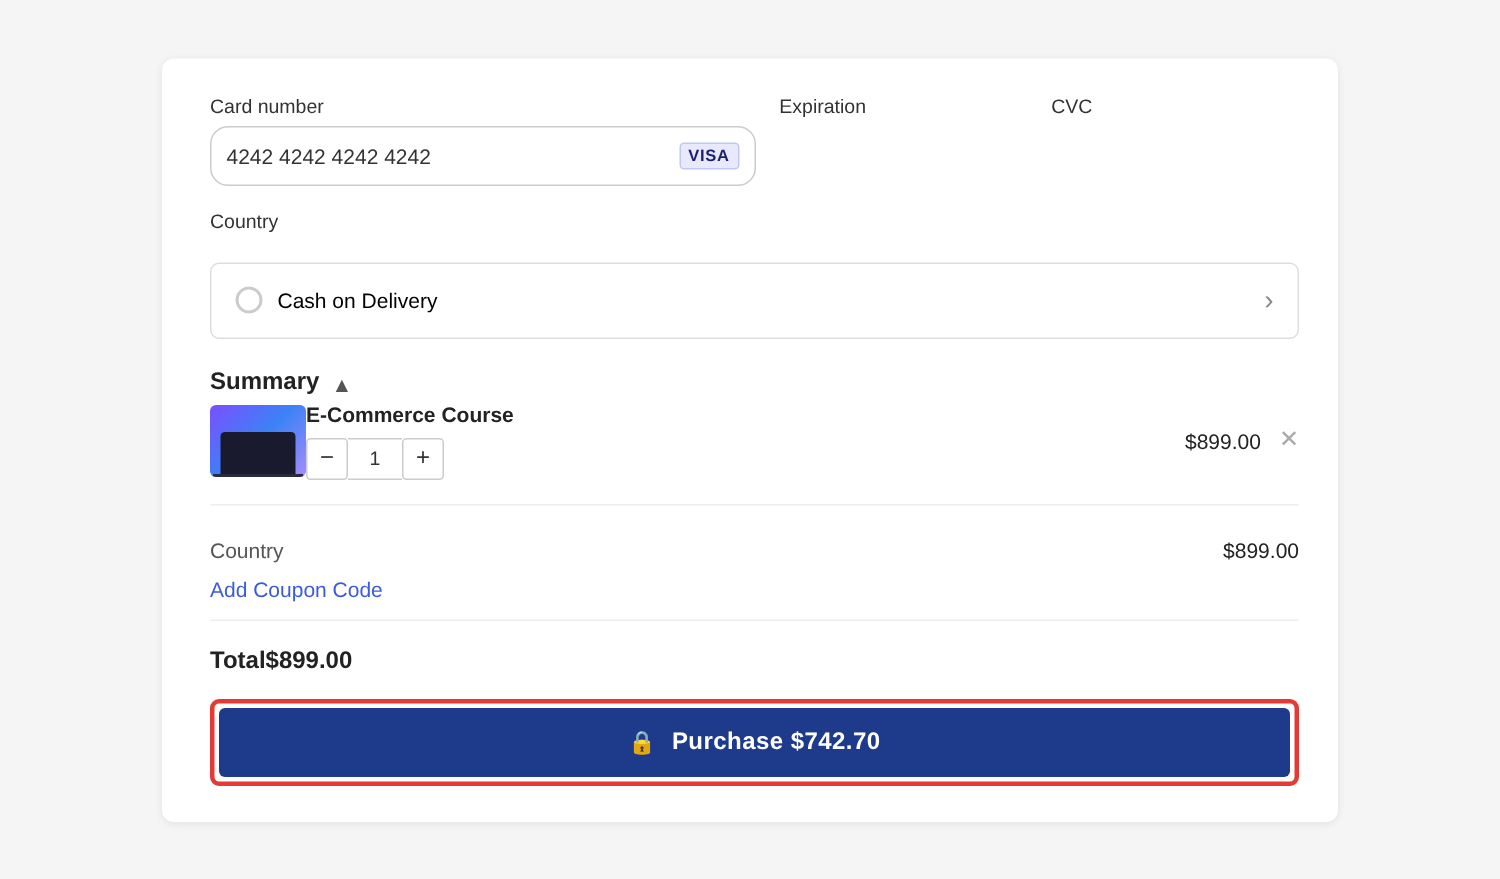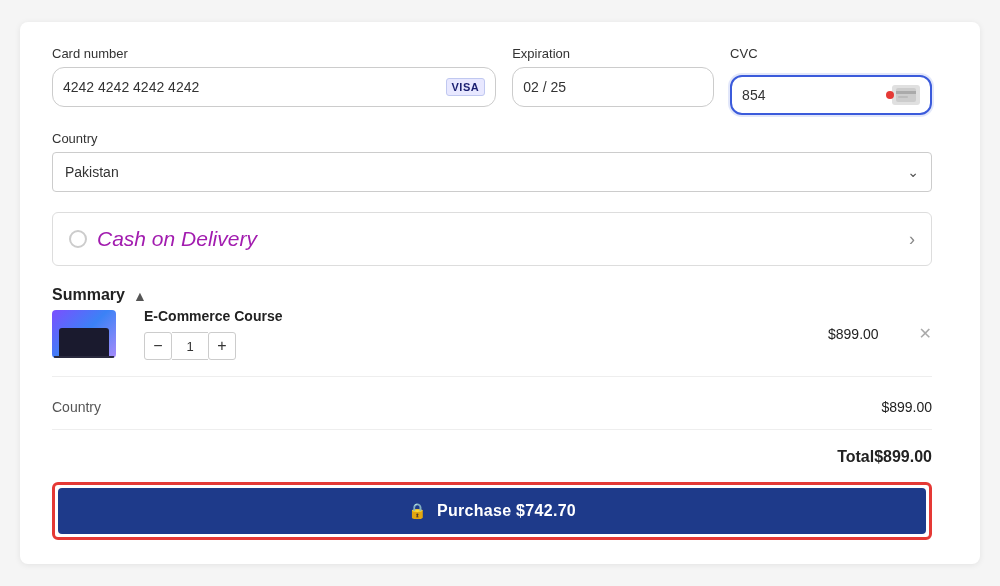--- a/index.html
+++ b/index.html
@@ -7,23 +7,23 @@
       font-family: -apple-system, BlinkMacSystemFont, 'Segoe UI', sans-serif;
       background: #f5f5f5;
       display: flex;
       justify-content: center;
       align-items: center;
       min-height: 586px;
       width: 1000px;
     }
     .checkout-container {
       background: #fff;
-      width: 960px;
+      width: 784px;
       border-radius: 8px;
-      padding: 24px 48px 24px 32px;
+      padding: 24px 26px 24px 32px;
       box-shadow: 0 1px 6px rgba(0,0,0,0.08);
     }
     
     .card-fields {
       display: flex;
       gap: 16px;
       margin-bottom: 16px;
     }
     .field-group {
       display: flex;
@@ -147,23 +147,22 @@
       gap: 10px;
     }
     .radio-circle {
       width: 18px;
       height: 18px;
       border-radius: 50%;
       border: 2px solid #ccc;
       background: #fff;
     }
     .payment-option-label {
-      font-size: 21px;
-      color: #a21caf;
-      font-style: italic;
+      font-size: 14px;
+      color: #000000;
     }
     .chevron-right {
       font-size: 18px;
       color: #888;
     }
     
     .summary-header {
       display: flex;
       align-items: flex-end;
       gap: 8px;
@@ -176,21 +175,21 @@
     }
     .summary-toggle {
       font-size: 14px;
       color: #555;
       cursor: pointer;
     }
     
     .cart-item {
       display: flex;
       align-items: center;
-      gap: 28px;
+      gap: 0;
       margin-bottom: 16px;
       padding-bottom: 16px;
       border-bottom: 1px solid #eee;
     }
     .product-thumbnail {
       width: 64px;
       height: 48px;
       border-radius: 4px;
       background: linear-gradient(135deg, #7b4fff 0%, #3b82f6 50%, #a78bfa 100%);
       overflow: hidden;
@@ -293,21 +292,21 @@
       padding: 4px 0;
       display: inline-block;
     }
     .divider {
       border: none;
       border-top: 1px solid #eee;
       margin: 8px 0;
     }
     .total-row {
       display: flex;
-      justify-content: flex-end;
+      justify-content: flex-start;
       align-items: center;
       padding: 10px 0 16px 0;
     }
     .total-label {
       font-size: 16px;
       font-weight: 600;
       color: #222;
     }
     .total-value {
       font-size: 16px;
@@ -350,52 +349,29 @@
     <div class="field-group card-number">
       <label>Card number</label>
       <div class="input-wrapper">
         <input type="text" value="4242 4242 4242 4242" style="">
         <span class="visa-icon">VISA</span>
       </div>
     </div>
 
     <div class="field-group expiration">
       <label>Expiration</label>
-      <div class="input-wrapper">
-        <input type="text" value="02 / 25" style="">
-      </div>
     </div>
 
     <div class="field-group cvc">
       <label>CVC</label>
-      <div class="input-wrapper focused">
-        <input type="text" value="854" style="">
-        <span class="error-dot"></span>
-        <span class="cvc-icon">
-          <svg width="20" height="14" viewBox="0 0 20 14">
-            <rect x="0" y="0" width="20" height="14" rx="2" fill="#ccc"></rect>
-            <rect x="0" y="3" width="20" height="3" fill="#aaa"></rect>
-            <rect x="2" y="8" width="10" height="2" rx="1" fill="#bbb"></rect>
-          </svg>
-        </span>
-      </div>
     </div>
   </div>
 
   <div class="country-field">
     <label>Country</label>
-    <div class="select-wrapper">
-      <select>
-        <option>Pakistan</option>
-        <option>United States</option>
-        <option>United Kingdom</option>
-        <option>India</option>
-      </select>
-      <span class="select-arrow">⌄</span>
-    </div>
   </div>
 
   <div class="payment-option">
     <div class="payment-option-left">
       <div class="radio-circle"></div>
       <span class="payment-option-label">Cash on Delivery</span>
     </div>
     <span class="chevron-right">›</span>
   </div>
 
@@ -418,20 +394,23 @@
     </div>
     <span class="cart-item-price">$899.00</span>
     <span class="close-btn">✕</span>
   </div>
 
   <div class="summary-row">
     <span class="summary-label">Country</span>
     <span class="summary-value">$899.00</span>
   </div>
 
+  <div>
+    <span class="add-coupon">Add Coupon Code</span>
+  </div>
 
   <hr class="divider">
 
   <div class="total-row">
     <span class="total-label">Total</span>
     <span class="total-value">$899.00</span>
   </div>
 
   <div class="purchase-btn-wrapper">
     <button class="purchase-btn">

